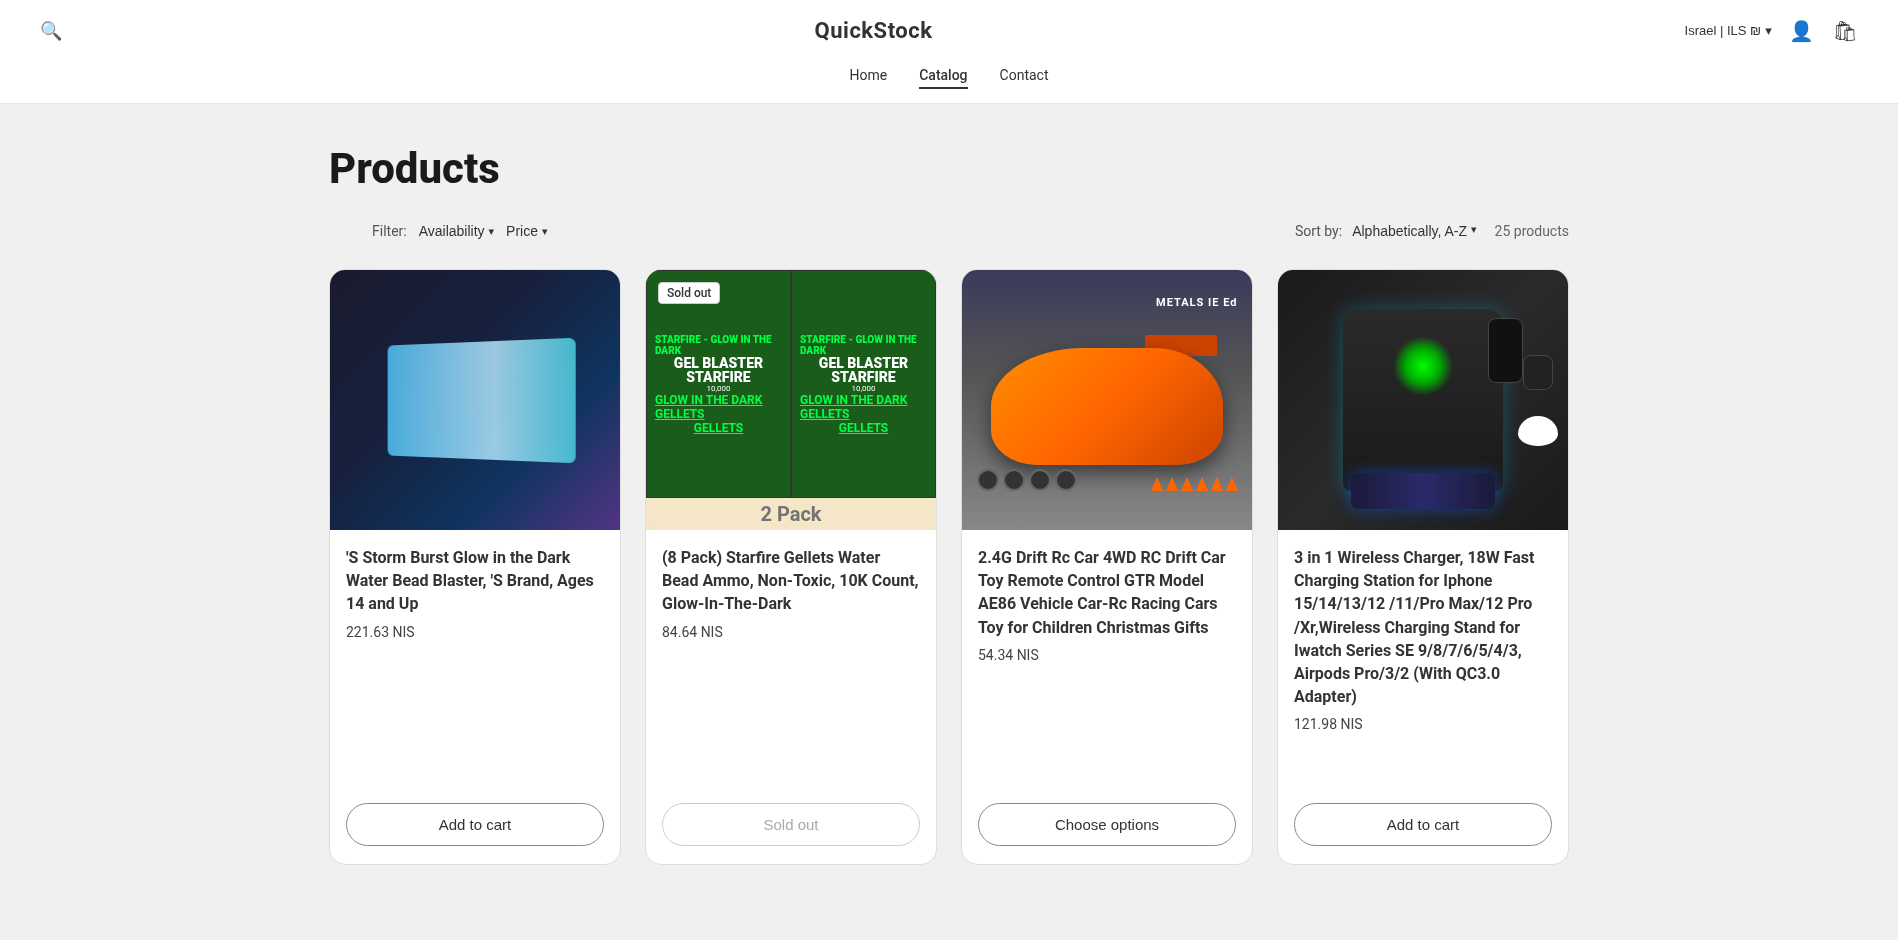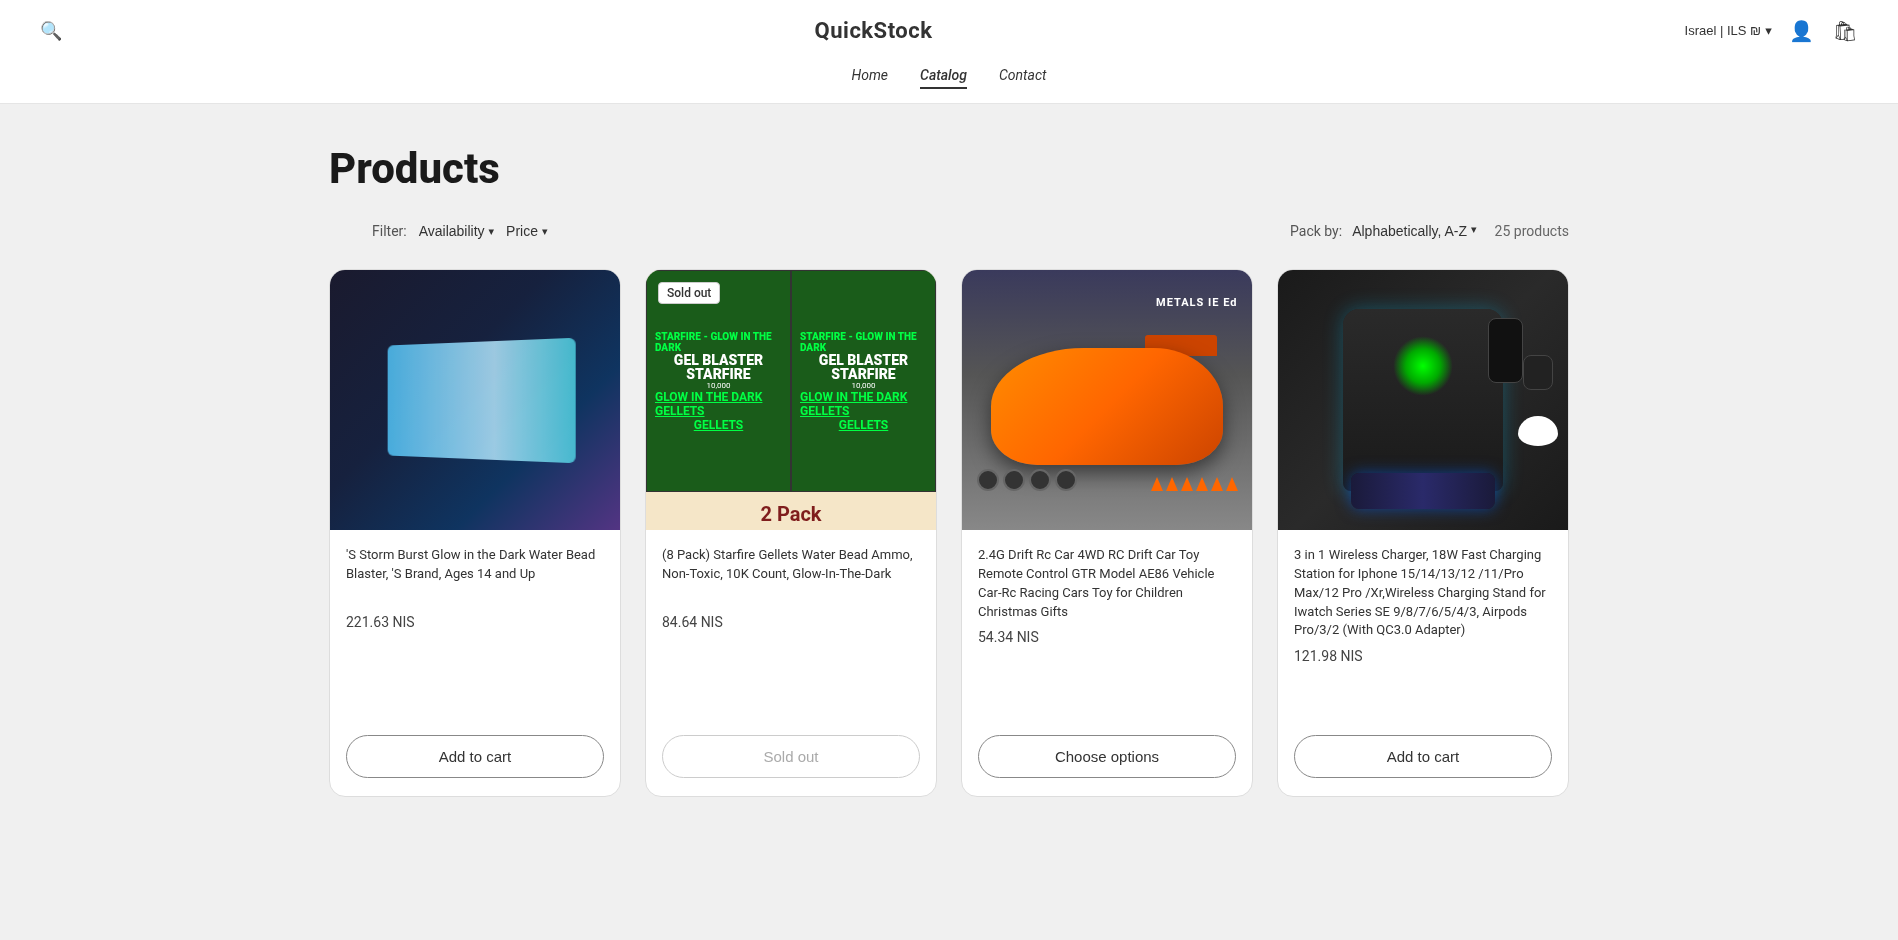--- a/index.html
+++ b/index.html
@@ -30,21 +30,20 @@
       font-size: 20px; cursor: pointer; color: #333;
       background: none; border: none; padding: 0;
     }
 
     
     .header-nav {
       display: flex;
       justify-content: center;
       gap: 32px;
       padding: 10px 0 14px;
-      font-style: italic;
     }
     .nav-link {
       font-size: 14px; color: #333; text-decoration: none;
       padding-bottom: 4px;
     }
     .nav-link.active {
       border-bottom: 2px solid #333;
       font-weight: 500;
     }
 
@@ -118,22 +117,23 @@
       font-size: 12px;
       padding: 3px 8px;
       color: #333;
       font-weight: 500;
     }
     .product-info {
       padding: 16px 16px 12px;
       flex: 1;
     }
     .product-name {
-      font-size: 13px; color: #333; line-height: 1.45; margin-bottom: 8px;
+      font-size: 16px; color: #333; line-height: 1.45; margin-bottom: 8px;
       min-height: 60px;
+      font-weight: bold;
     }
     .product-price {
       font-size: 14px; color: #444; font-weight: 400;
     }
     .product-actions {
       padding: 12px 16px 18px;
     }
     .btn-action {
       width: 100%;
       padding: 12px 0;
@@ -186,22 +186,22 @@
     .gel-pack-title { color: #00ff44; font-size: 10px; font-weight: 900; text-transform: uppercase; }
     .gel-pack-name { color: #fff; font-size: 14px; font-weight: 900; text-transform: uppercase; line-height: 1; }
     .gel-pack-count { color: #fff; font-size: 8px; }
     .gel-pack-sub { color: #00ff44; font-size: 12px; font-weight: 700; text-transform: uppercase; text-decoration: underline; }
     .pack-label {
       grid-column: 1/-1;
       background: #f5e6c8;
       text-align: center;
       font-size: 20px;
       font-weight: 700;
-      padding: 10px 0 4px;
-      color: #7f1d1d;
+      padding: 4px 0 4px;
+      color: #737373;
       border-radius: 8px;
     }
 
     .img-placeholder-3 {
       background: linear-gradient(180deg, #3a3a5c 0%, #555 40%, #888 100%);
       width: 100%; height: 100%;
       display: flex; flex-direction: column;
       align-items: center; justify-content: flex-end;
       padding-bottom: 10px;
       position: relative;
@@ -328,21 +328,21 @@
     <div class="filter-left">
       <span class="filter-label">Filter:</span>
       <button class="filter-btn chevron">
         <span>Availability</span>
       </button>
       <button class="filter-btn chevron">
         <span>Price</span>
       </button>
     </div>
     <div class="filter-right">
-      <span class="sort-label">Pack by:</span>
+      <span class="sort-label">Sort by:</span>
       <button class="sort-btn chevron">
         <span>Alphabetically, A-Z</span>
       </button>
       <span class="product-count">25 products</span>
     </div>
   </div>
 
   <div class="product-grid">
 
     <div class="product-card">

